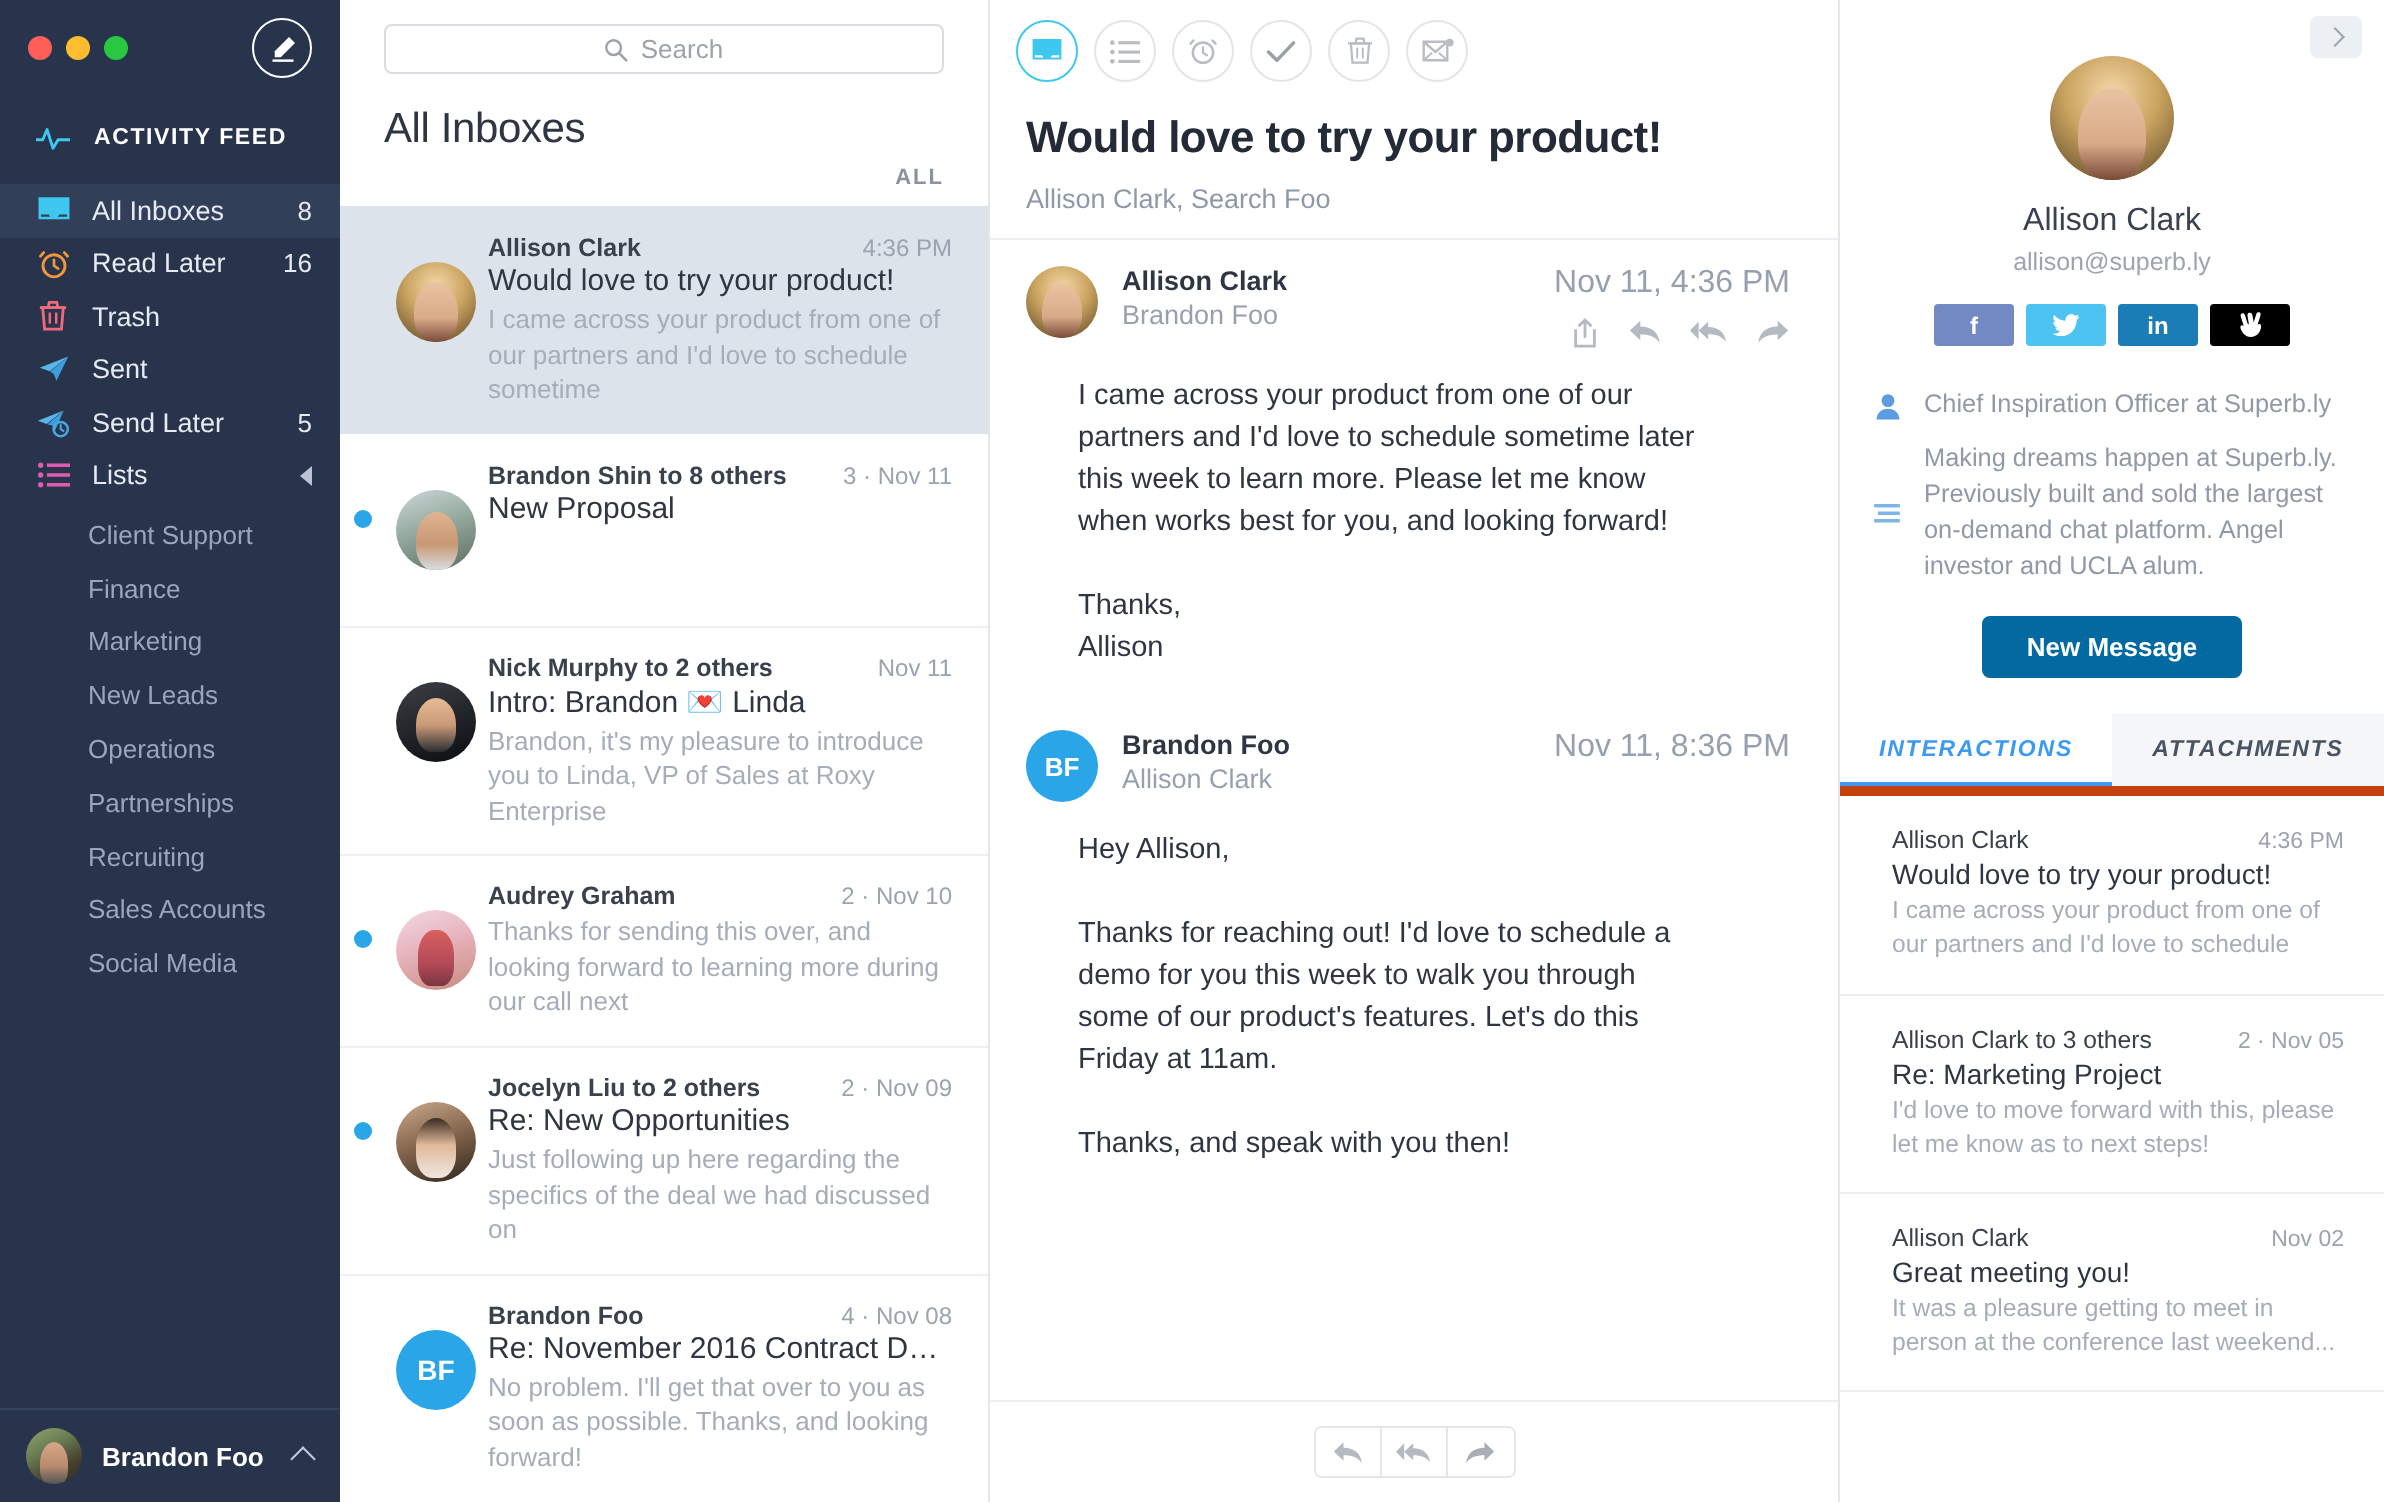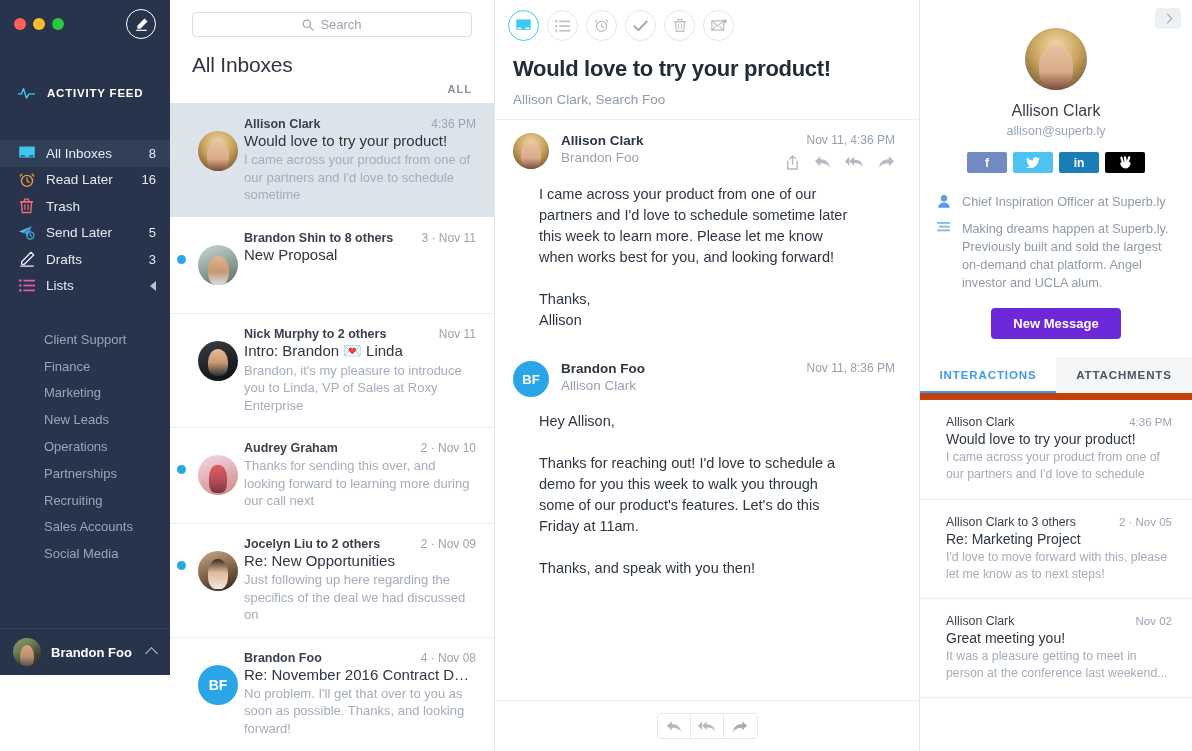--- a/index.html
+++ b/index.html
@@ -7,26 +7,25 @@
     width: 1192px; height: 751px;
     font-family: "Liberation Sans", sans-serif;
     background: #ffffff;
     overflow: hidden;
     -webkit-font-smoothing: antialiased;
   }
   .app { display: flex; width: 1192px; height: 751px; }
 
   
   .sidebar {
-    width: 170px; height: 675px;
+    width: 170px; height: 751px;
     background: #27344c;
     display: flex; flex-direction: column;
     flex: 0 0 170px;
     position: relative;
-    gap: 24px;
   }
   .traffic-row {
     height: 48px; display: flex; align-items: center;
     padding: 0 14px; justify-content: space-between;
   }
   .lights { display: flex; gap: 7px; align-items: center; }
   .light { width: 12px; height: 12px; border-radius: 50%; }
   .light.red { background: #ff5f57; }
   .light.yellow { background: #febc2e; }
   .light.green { background: #28c840; }
@@ -169,21 +168,21 @@
     font-size: 13.5px; color: #8e99a8; padding: 10px 18px 12px 18px;
   }
   .msg-block { border-top: 1px solid #eceef1; padding: 13px 24px 0 18px; }
   .mb-head { display: flex; align-items: flex-start; gap: 12px; }
   .mb-av { width: 36px; height: 36px; border-radius: 50%; overflow: hidden; flex:0 0 36px; position: relative;}
   .mb-av.initials { background:#2aa6e8; color:#fff; font-size:13px; font-weight:bold; display:flex; align-items:center; justify-content:center;}
   .mb-names { flex: 1; }
   .mb-from { font-size: 13.5px; font-weight: bold; color: #2d3642; }
   .mb-to { font-size: 13.5px; color: #96a0ae; margin-top: 2px; }
   .mb-right { text-align: right; }
-  .mb-date { font-size: 12px; color: #96a0ae; }
+  .mb-date { font-size: 16px; color: #96a0ae; }
   .mb-actions { display: flex; gap: 14px; justify-content: flex-end; margin-top: 8px; }
   .mb-actions .act { cursor: pointer; display: flex; }
   .mb-text {
     font-size: 14.5px; color: #2d3642; line-height: 1.45;
     padding: 14px 40px 0 26px; white-space: pre-wrap;
   }
   .read-spacer { flex: 1; }
   .read-bottom {
     height: 51px; border-top: 1px solid #eceef1;
     display: flex; align-items: center; justify-content: center;
@@ -220,31 +219,31 @@
     width: 40px; height: 21px; border-radius: 2px;
     display: flex; align-items: center; justify-content: center;
     cursor: pointer; color: #fff; font-size: 12px; font-weight: bold;
   }
   .soc.fb { background: #7289c4; }
   .soc.tw { background: #4cc3f0; }
   .soc.li { background: #1b7db6; }
   .soc.al { background: #000000; }
 
   .contact-details { padding: 20px 16px 0 16px; display: flex; flex-direction: column; gap: 9px; }
-  .cd-row { display: flex; gap: 11px; align-items: flex-start; }
+  .cd-row { display: flex; gap: 11px; align-items: center; }
   .cd-ico { width: 15px; flex: 0 0 15px; display: flex; justify-content: center; padding-top: 2px; }
   .cd-text { font-size: 12.7px; color: #8f99a7; line-height: 1.42; }
   .newmsg-wrap { display: flex; justify-content: center; padding: 16px 0 18px 0; }
   .newmsg-btn {
-    background: #6d28d9; color: #fff; font-size: 13px; font-weight: bold;
+    background: #0369a1; color: #fff; font-size: 13px; font-weight: bold;
     border: none; border-radius: 4px; padding: 8px 22px; cursor: pointer;
     font-family: "Liberation Sans", sans-serif;
   }
 
-  .tabs { display: flex; border-bottom: 7px solid #c2410c; }
+  .tabs { display: flex; border-bottom: 5px solid #c2410c; font-style: italic; }
   .tab {
     flex: 1; text-align: center; padding: 12px 0 10px 0;
     font-size: 11.5px; letter-spacing: 0.9px; color: #4a5361;
     cursor: pointer; background: #f4f6f8; font-weight: bold;
     border-bottom: 2px solid transparent;
   }
   .tab.active { background: #ffffff; color: #3d9af0; border-bottom-color: #3d9af0; }
 
   .interactions { display: flex; flex-direction: column; }
   .int-item { padding: 15px 20px 15px 26px; border-bottom: 1px solid #eceef1; cursor: pointer; }
@@ -330,44 +329,44 @@
           <svg width="15" height="16" viewBox="0 0 16 17">
               <path d="M2.5 4h11l-1 11.5h-9z" fill="none" stroke="#f06a7a" stroke-width="1.5"></path>
               <path d="M1 4h14M6 1.2h4l.6 2.8H5.4z" stroke="#f06a7a" stroke-width="1.5" fill="none"></path>
               <path d="M6.3 6.6v6M9.7 6.6v6" stroke="#f06a7a" stroke-width="1.3"></path>
             </svg>
         </span>
         <span class="nlabel">Trash</span>
         <span class="ncount"></span>
       </div>
 
+      <div class="nav-item">
+        <span class="ico">
+          <svg width="16" height="15" viewBox="0 0 18 16">
+              <path d="M17 1L1 7.3l5.6 1.9L16.4 1.6z" fill="#5ab6e8"></path>
+              <path d="M6.8 9.6L17 1l-6.6 13.6-1.6-3.9z" fill="#3b9ddb"></path>
+            </svg>
+        </span>
+        <span class="nlabel">Sent</span>
+        <span class="ncount"></span>
+      </div>
 
       <div class="nav-item">
         <span class="ico">
           <svg width="17" height="15" viewBox="0 0 19 16">
               <path d="M15.5 1L1 6.8l5 1.7L14.8 1.5z" fill="#5ab6e8"></path>
               <path d="M6.3 8.9L15.5 1l-5 11.6-1.3-3.2z" fill="#3b9ddb"></path>
               <circle cx="13.8" cy="11.4" r="4" fill="none" stroke="#4aa8dd" stroke-width="1.4"></circle>
               <path d="M13.8 9.2v2.3l1.6 1" stroke="#4aa8dd" stroke-width="1.2" fill="none" stroke-linecap="round"></path>
             </svg>
         </span>
         <span class="nlabel">Send Later</span>
         <span class="ncount">5</span>
       </div>
 
-      <div class="nav-item">
-        <span class="ico">
-          <svg width="16" height="16" viewBox="0 0 18 18">
-              <path d="M13.5 1.5l3 3L6 15H3v-3z" fill="none" stroke="#e6eaf1" stroke-width="1.5" stroke-linejoin="round"></path>
-              <path d="M1.5 17h15" stroke="#e6eaf1" stroke-width="1.5"></path>
-            </svg>
-        </span>
-        <span class="nlabel">Drafts</span>
-        <span class="ncount">3</span>
-      </div>
 
       <div class="nav-item">
         <span class="ico">
           <svg width="16" height="13" viewBox="0 0 18 14">
               <g fill="#e05ab0">
                 <circle cx="1.5" cy="1.5" r="1.5"></circle>
                 <circle cx="1.5" cy="7" r="1.5"></circle>
                 <circle cx="1.5" cy="12.5" r="1.5"></circle>
                 <rect x="5" y="0.5" width="13" height="2"></rect>
                 <rect x="5" y="6" width="13" height="2"></rect>

